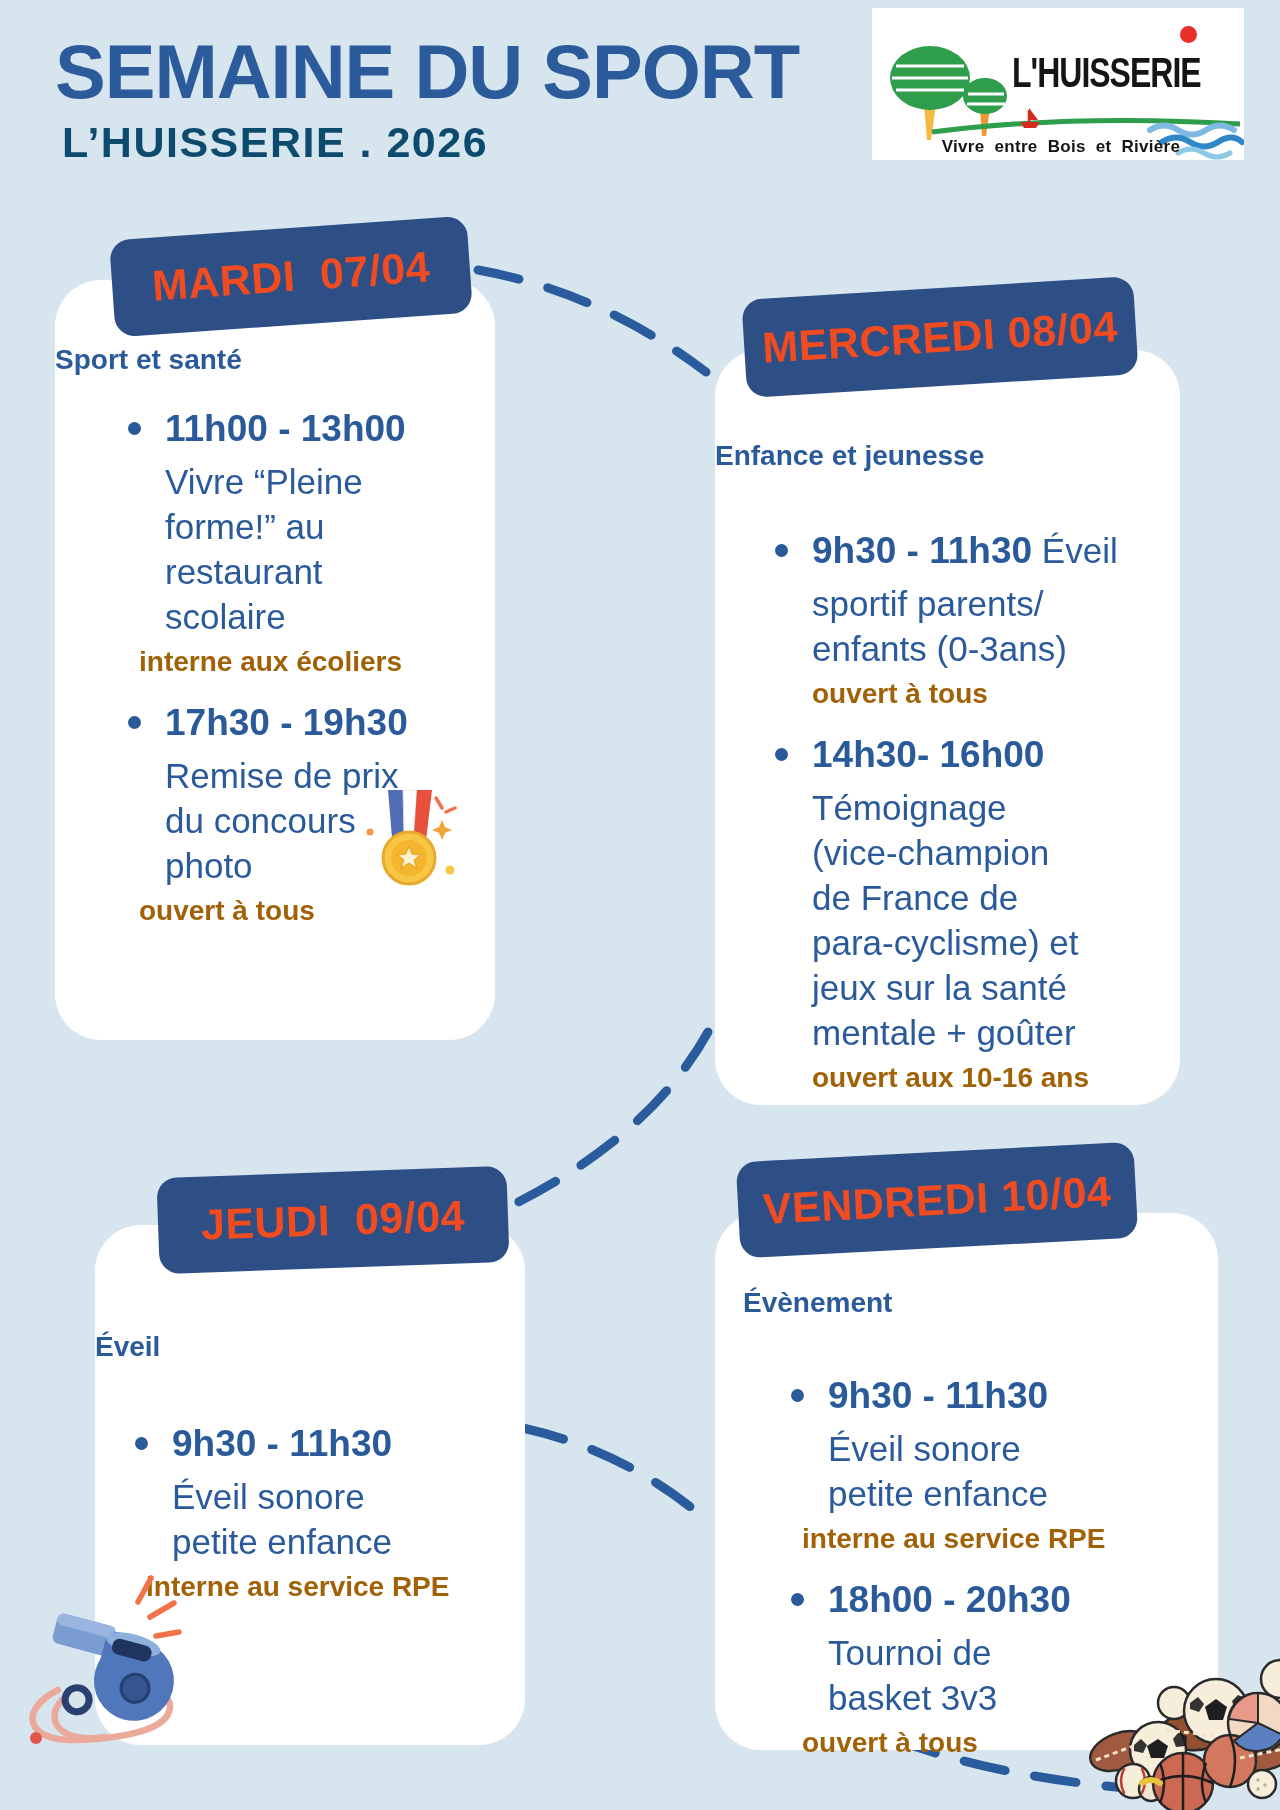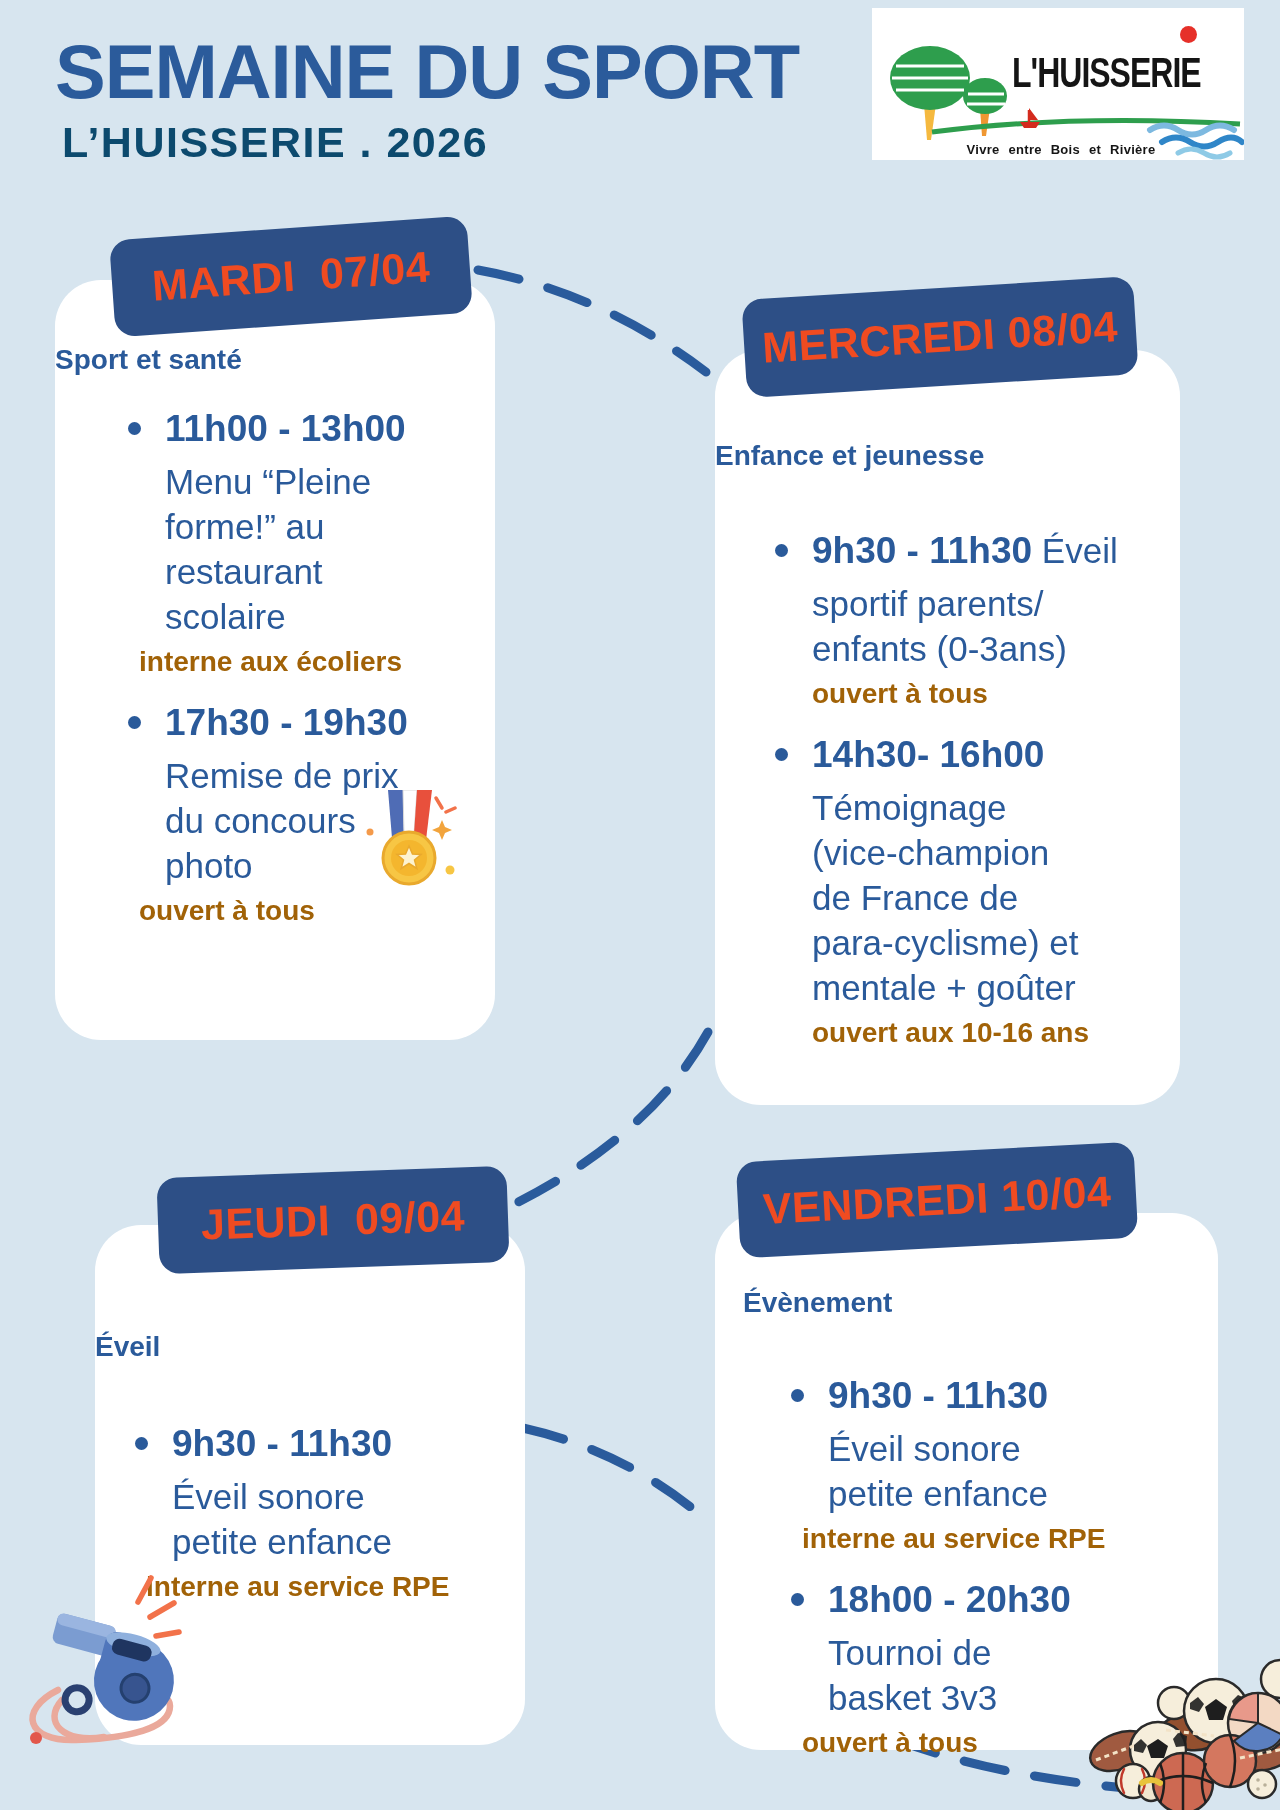--- a/index.html
+++ b/index.html
@@ -10,21 +10,21 @@
   .title{position:absolute;left:55px;top:28px;font-size:76px;font-weight:800;
          color:#2b5b9b;letter-spacing:-1px;z-index:2;}
   .subtitle{position:absolute;left:62px;top:118px;font-size:43px;font-weight:800;
             color:#0c4a6e;letter-spacing:1.5px;z-index:2;}
 
   
   .logo{position:absolute;left:872px;top:8px;width:372px;height:152px;background:#fff;z-index:2;}
   .logo-name{position:absolute;left:140px;top:40px;font-size:32px;font-weight:800;color:#151515;
              letter-spacing:-1px;transform:scaleY(1.35);transform-origin:top left;white-space:pre;}
   .logo-dot{position:absolute;left:308px;top:18px;width:17px;height:17px;border-radius:50%;background:#e63029;}
-  .logo-tagline{position:absolute;left:34px;bottom:3px;width:310px;text-align:center;font-size:13px;
+  .logo-tagline{position:absolute;left:34px;bottom:3px;width:310px;text-align:center;font-size:17px;
                 font-weight:700;color:#151515;letter-spacing:.3px;word-spacing:5px;}
   .logo svg{position:absolute;left:0;top:0;}
 
   
   .connectors{position:absolute;left:0;top:0;z-index:1;}
 
   
   .card{position:absolute;background:#ffffff;border-radius:46px;z-index:2;color:#2a5a9a;}
   .pill{position:absolute;z-index:3;background:#2d4f86;border-radius:20px;color:#f04b21;
         font-weight:800;font-size:43px;letter-spacing:.5px;white-space:pre;
@@ -119,21 +119,21 @@
     <div class="logo-tagline">Vivre entre Bois et Rivière</div>
   </div>
 
   <div class="card" id="card-mardi">
     <div class="theme">Sport et santé</div>
     <div class="events">
       <div class="event">
         <span class="dot"></span>
         <div class="event-body">
           <div class="time-line"><span class="time">11h00 - 13h00</span></div>
-          <div class="line">Menu “Pleine</div>
+          <div class="line">Vivre “Pleine</div>
           <div class="line">forme!” au</div>
           <div class="line">restaurant</div>
           <div class="line">scolaire</div>
           <div class="note">interne aux écoliers</div>
         </div>
       </div>
       <div class="event">
         <span class="dot"></span>
         <div class="event-body">
           <div class="time-line"><span class="time">17h30 - 19h30</span></div>
@@ -176,20 +176,21 @@
         </div>
       </div>
       <div class="event">
         <span class="dot"></span>
         <div class="event-body">
           <div class="time-line"><span class="time">14h30- 16h00</span></div>
           <div class="line">Témoignage</div>
           <div class="line">(vice-champion</div>
           <div class="line">de France de</div>
           <div class="line">para-cyclisme) et</div>
+          <div class="line">jeux sur la santé</div>
           <div class="line">mentale + goûter</div>
           <div class="note">ouvert aux 10-16 ans</div>
         </div>
       </div>
     </div>
   </div>
   <div class="pill" id="pill-mercredi">MERCREDI 08/04</div>
 
   <div class="card" id="card-jeudi">
     <div class="theme">Éveil</div>

